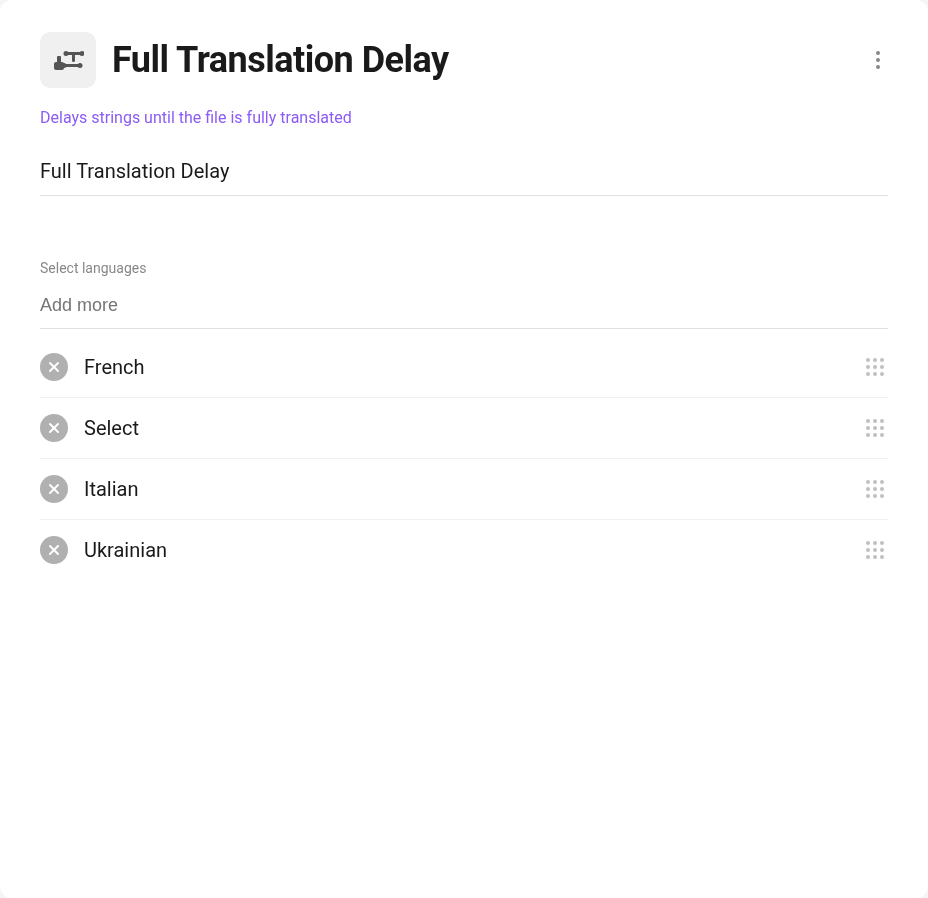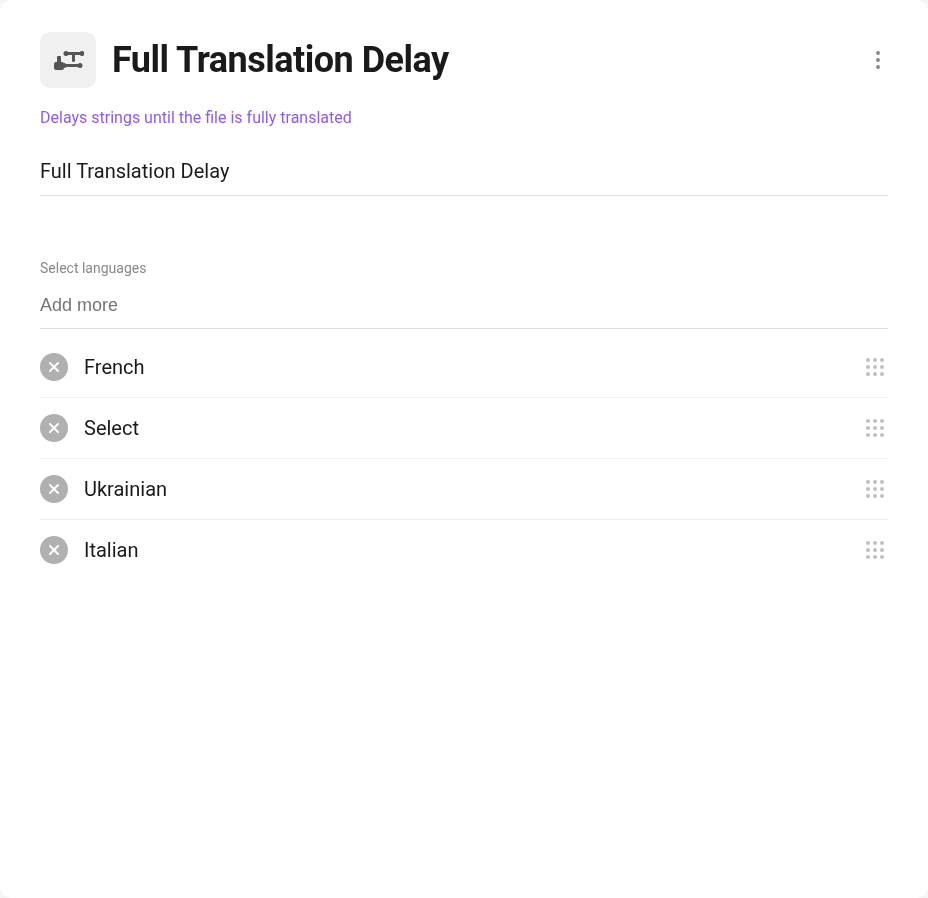--- a/index.html
+++ b/index.html
@@ -276,59 +276,59 @@
           <span class="drag-dot"></span>
           <span class="drag-dot"></span>
           <span class="drag-dot"></span>
           <span class="drag-dot"></span>
           <span class="drag-dot"></span>
         </div>
       </div>
 
       <div class="language-item">
         <div class="language-left">
+          <button class="remove-btn" aria-label="Remove Italian">
+            <svg viewBox="0 0 16 16" fill="none" xmlns="http://www.w3.org/2000/svg">
+              <line x1="4" y1="4" x2="12" y2="12" stroke="white" stroke-width="2" stroke-linecap="round"></line>
+              <line x1="12" y1="4" x2="4" y2="12" stroke="white" stroke-width="2" stroke-linecap="round"></line>
+            </svg>
+          </button>
+          <span class="language-name">Italian</span>
+        </div>
+        <div class="drag-handle">
+          <span class="drag-dot"></span>
+          <span class="drag-dot"></span>
+          <span class="drag-dot"></span>
+          <span class="drag-dot"></span>
+          <span class="drag-dot"></span>
+          <span class="drag-dot"></span>
+          <span class="drag-dot"></span>
+          <span class="drag-dot"></span>
+          <span class="drag-dot"></span>
+        </div>
+      </div>
+
+      <div class="language-item">
+        <div class="language-left">
           <button class="remove-btn" aria-label="Remove Ukrainian">
             <svg viewBox="0 0 16 16" fill="none" xmlns="http://www.w3.org/2000/svg">
               <line x1="4" y1="4" x2="12" y2="12" stroke="white" stroke-width="2" stroke-linecap="round"></line>
               <line x1="12" y1="4" x2="4" y2="12" stroke="white" stroke-width="2" stroke-linecap="round"></line>
             </svg>
           </button>
           <span class="language-name">Ukrainian</span>
         </div>
         <div class="drag-handle">
           <span class="drag-dot"></span>
           <span class="drag-dot"></span>
           <span class="drag-dot"></span>
           <span class="drag-dot"></span>
           <span class="drag-dot"></span>
           <span class="drag-dot"></span>
           <span class="drag-dot"></span>
           <span class="drag-dot"></span>
           <span class="drag-dot"></span>
         </div>
       </div>
-
-      <div class="language-item">
-        <div class="language-left">
-          <button class="remove-btn" aria-label="Remove Italian">
-            <svg viewBox="0 0 16 16" fill="none" xmlns="http://www.w3.org/2000/svg">
-              <line x1="4" y1="4" x2="12" y2="12" stroke="white" stroke-width="2" stroke-linecap="round"></line>
-              <line x1="12" y1="4" x2="4" y2="12" stroke="white" stroke-width="2" stroke-linecap="round"></line>
-            </svg>
-          </button>
-          <span class="language-name">Italian</span>
-        </div>
-        <div class="drag-handle">
-          <span class="drag-dot"></span>
-          <span class="drag-dot"></span>
-          <span class="drag-dot"></span>
-          <span class="drag-dot"></span>
-          <span class="drag-dot"></span>
-          <span class="drag-dot"></span>
-          <span class="drag-dot"></span>
-          <span class="drag-dot"></span>
-          <span class="drag-dot"></span>
-        </div>
-      </div>
     </div>
   </div>
 
 </div>
 
 </body></html>

